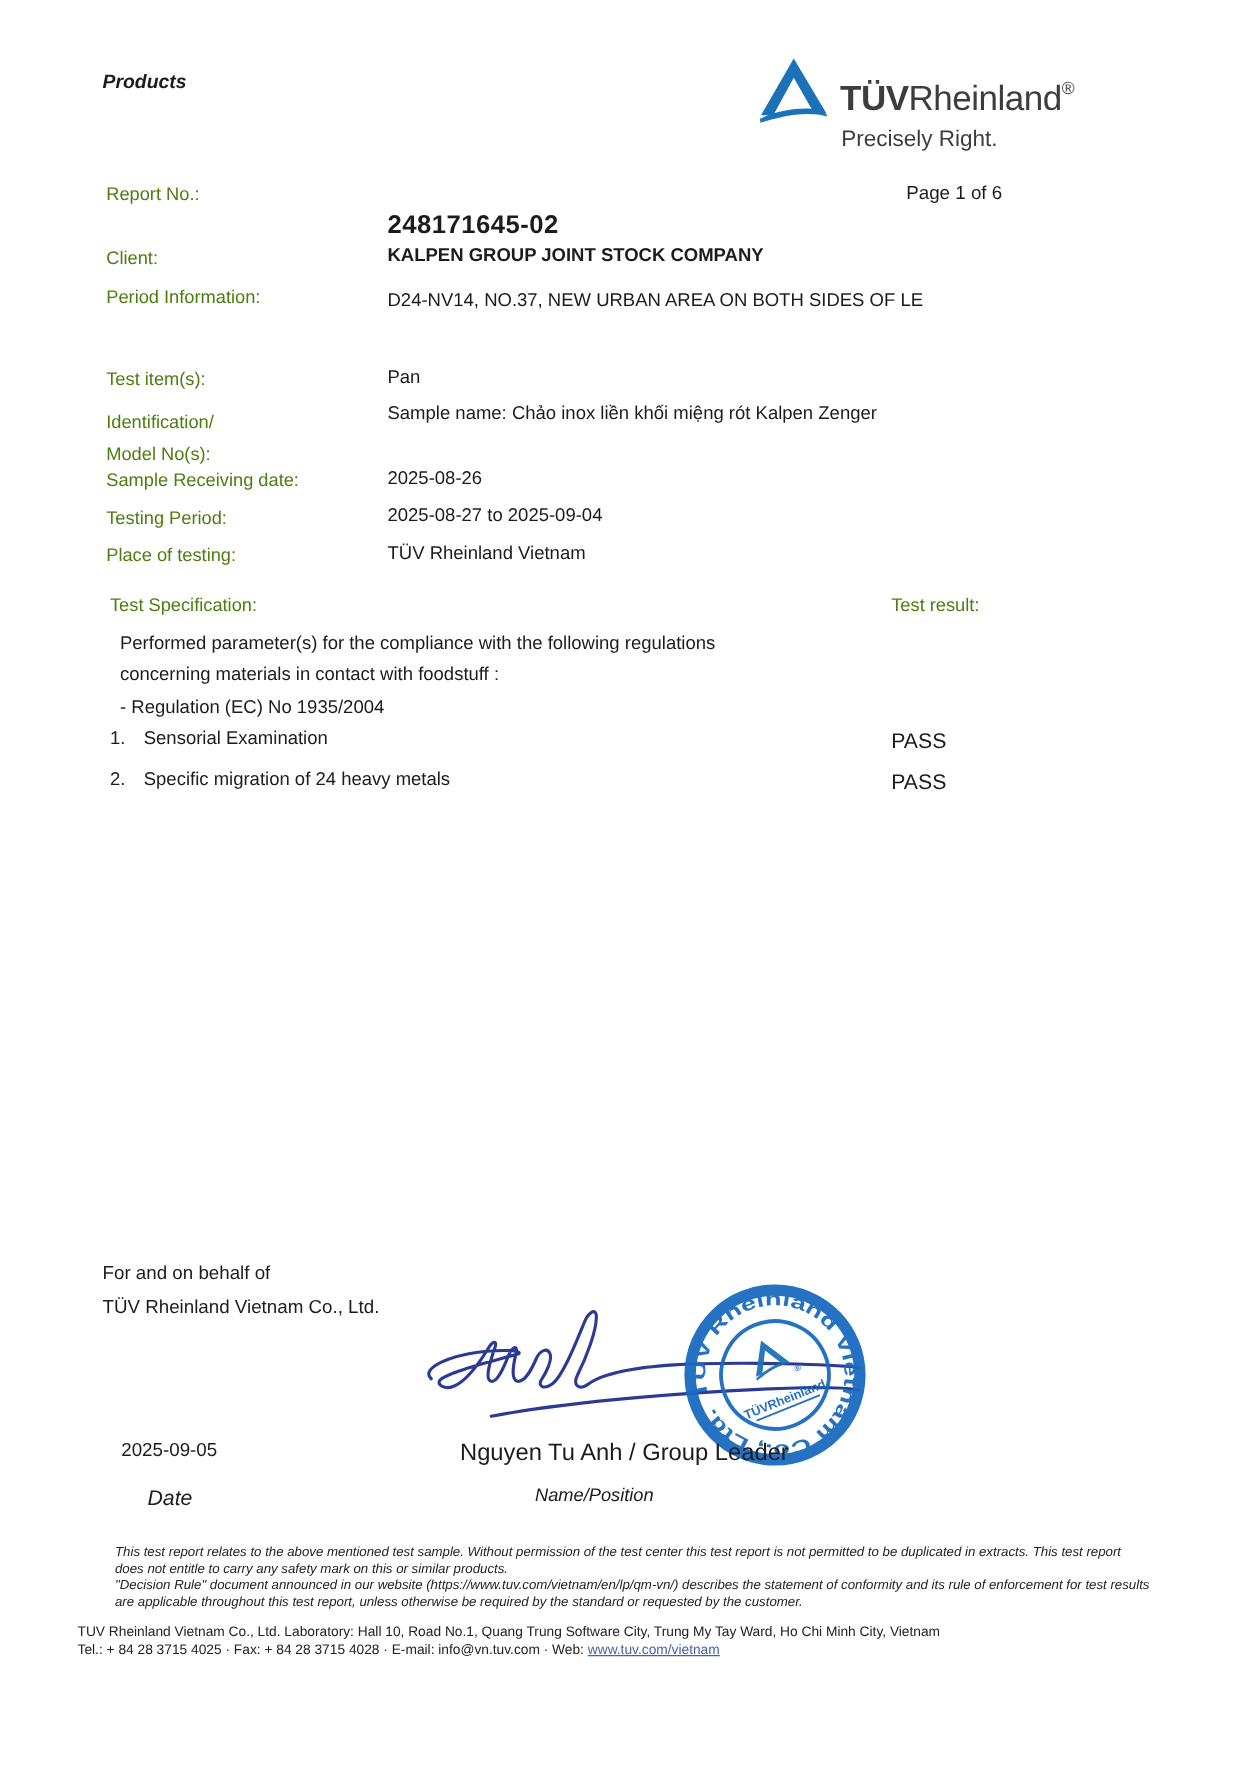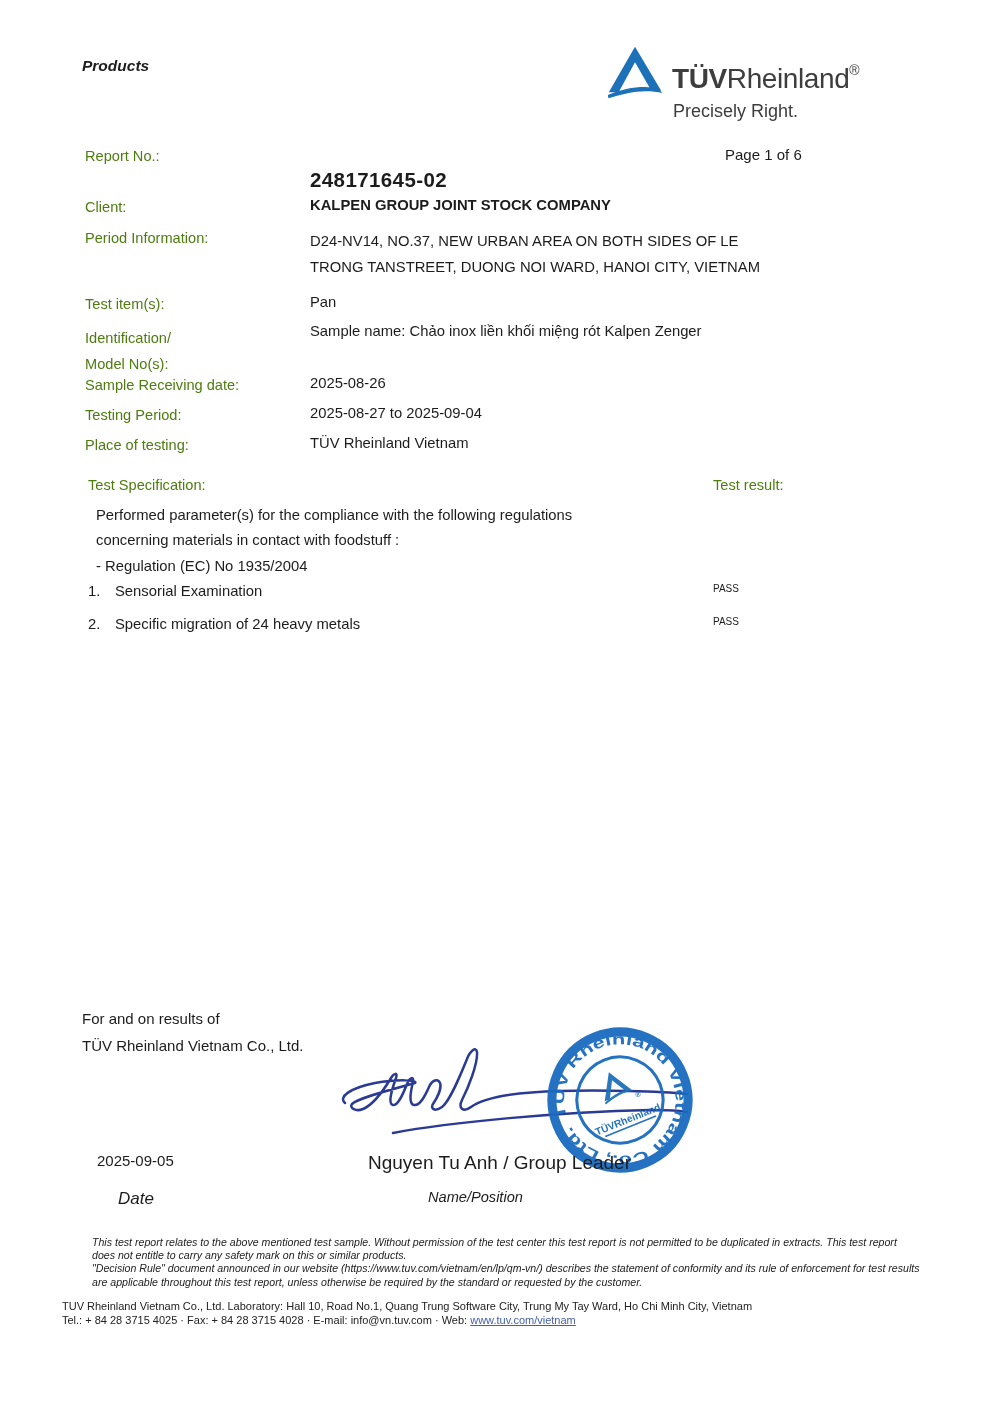--- a/index.html
+++ b/index.html
@@ -17,21 +17,21 @@
   .label-col { left: 85px; }
   .value-col { left: 310px; }
   .report-no { left: 310px; top: 142px; font-size: 20.5px; font-weight: bold; letter-spacing: 0.4px; margin-top: 26px; }
   .page-info { left: 725px; top: 146px; font-size: 15px; }
   .multi-26 { line-height: 26px; }
   .spec-title { left: 88px; top: 477px; }
   .result-title { left: 713px; top: 477px; }
   .spec-intro { left: 96px; top: 503px; font-size: 14.8px; line-height: 25.3px; }
   .test-no { font-size: 14.8px; }
   .test-name { font-size: 14.8px; }
-  .test-result { font-size: 10px; }
+  .test-result { font-size: 17px; }
   
   .logo-tri { left: 606px; top: 45px; }
   .wordmark { left: 672px; top: 62px; font-size: 28px; color: #3d3d3d; letter-spacing: -0.4px; }
   .wordmark .reg { font-size: 14px; vertical-align: 13px; letter-spacing: 0; }
   .tagline { left: 673px; top: 101px; font-size: 18px; color: #3d3d3d; }
   
   .behalf { left: 82px; top: 1005px; font-size: 15px; line-height: 27px; white-space: nowrap; }
   .sig-svg { left: 330px; top: 1028px; }
   .stamp-svg { left: 544px; top: 1024px; }
   .date-value { left: 97px; top: 1152px; font-size: 15px; }
@@ -69,21 +69,20 @@
   <div class="abs lbl label-col" style="top:148px">Report No.:</div>
   <div class="abs report-no">248171645-02</div>
   <div class="abs page-info">Page 1 of 6</div>
 
   <div class="abs lbl label-col" style="top:199px">Client:</div>
   <div class="abs val value-col bold" style="top:197px">KALPEN GROUP JOINT STOCK COMPANY</div>
 
   <div class="abs lbl label-col" style="top:230px">Period Information:</div>
   <div class="abs val value-col multi-26" style="top:228px">
     <div>D24-NV14, NO.37, NEW URBAN AREA ON BOTH SIDES OF LE</div>
-    <div>TRONG TANSTREET, DUONG NOI WARD, HANOI CITY, VIETNAM</div>
   </div>
 
   <div class="abs lbl label-col" style="top:296px">Test item(s):</div>
   <div class="abs val value-col" style="top:294px">Pan</div>
 
   <div class="abs lbl label-col multi-26" style="top:325px">
     <div>Identification/</div>
     <div>Model No(s):</div>
   </div>
   <div class="abs val value-col" style="top:323px">Sample name: Chảo inox liền khối miệng rót Kalpen Zenger</div>
@@ -111,21 +110,21 @@
     <span class="abs test-name" style="left:115px; top:583px">Sensorial Examination</span>
     <span class="abs test-result" style="left:713px; top:583px">PASS</span>
   </div>
   <div>
     <span class="abs test-no" style="left:88px; top:616px">2.</span>
     <span class="abs test-name" style="left:115px; top:616px">Specific migration of 24 heavy metals</span>
     <span class="abs test-result" style="left:713px; top:616px">PASS</span>
   </div>
 
   <div class="abs behalf">
-    <div>For and on results of</div>
+    <div>For and on behalf of</div>
     <div>TÜV Rheinland Vietnam Co., Ltd.</div>
   </div>
 
   <svg class="abs sig-svg" width="370" height="125" viewBox="0 0 370 125">
     <g fill="none" stroke="#2b3a94" stroke-width="2.5" stroke-linecap="round">
       <path d="M15,75 C8,69 20,60 45,55 C68,51 88,52 85,55 C60,62 28,70 22,76 C19,80 26,84 33,81 C45,76 55,60 61,50 C64,45 68,44 66,50 C61,64 58,76 63,77 C68,78 73,66 77,56 C80,49 84,48 83,54 C80,66 79,76 84,77 C90,78 95,68 99,59 C102,52 108,50 110,55 C112,60 107,70 103,76 C100,81 105,84 112,79 C120,73 130,48 137,31 C140,23 146,18 147,24 C148,36 138,60 132,72 C128,80 133,85 141,79 C155,69 190,64 230,63 C270,62 330,63 357,66"></path>
       <path d="M63,105 C120,94 230,84 320,82 C335,82 348,82 357,84"></path>
     </g>
   </svg>
 

